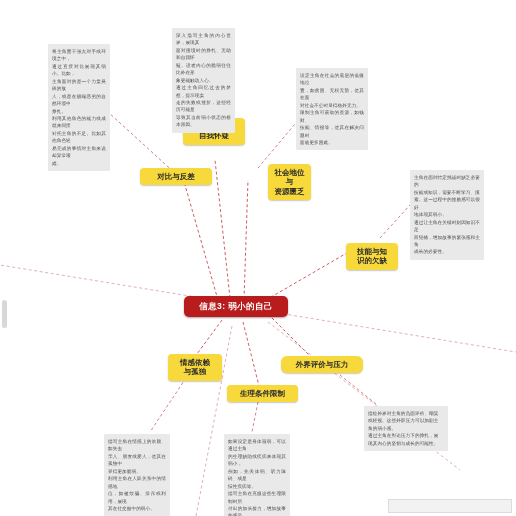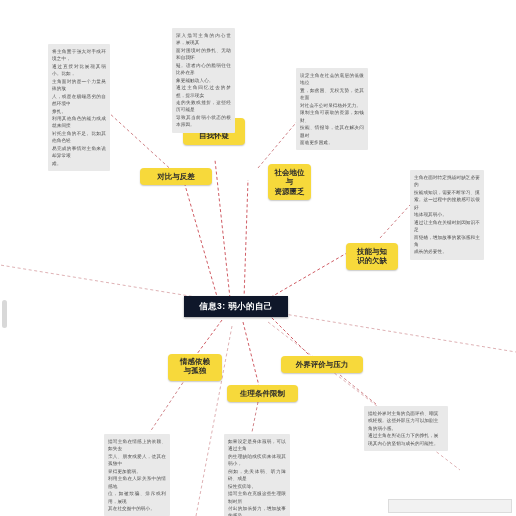--- a/index.html
+++ b/index.html
@@ -16,26 +16,26 @@
   .node{
     position:absolute;
     box-sizing:border-box;
     text-align:center;
     line-height:1.25;
     white-space:pre-line;
   }
 
   
   .center-node{
-    background:#0f172a;
+    background:#b91c1c;
     color:#ffffff;
     font-size:8.5px;
     font-weight:bold;
     letter-spacing:.4px;
-    border-radius:0;
+    border-radius:5px;
     padding:5px 8px;
     box-shadow:0 1px 2px rgba(0,0,0,.35);
   }
 
   
   .branch-node{
     background:#f7d93b;
     color:#2c2c2c;
     font-size:7.5px;
     font-weight:bold;
@@ -119,25 +119,25 @@
 
   <div class="node branch-node" style="left:183px;top:118px;width:62px;">内心挣扎与
 自我怀疑</div>
 
   <div class="node branch-node" style="left:268px;top:164px;width:43px;">社会地位与
 资源匮乏</div>
 
   <div class="node branch-node" style="left:333px;top:243px;width:52px;margin-left:13px;">技能与知
 识的欠缺</div>
 
-  <div class="node branch-node" style="left:281px;top:356px;width:82px;">外界评价与压力</div>
+  <div class="node branch-node" style="left:281px;top:356px;width:82px;border-radius:6px;">外界评价与压力</div>
 
   <div class="node branch-node" style="left:227px;top:385px;width:71px;">生理条件限制</div>
 
-  <div class="node branch-node" style="left:168px;top:354px;width:54px;font-family:Liberation Mono, monospace;">情感依赖
+  <div class="node branch-node" style="left:168px;top:354px;width:54px;">情感依赖
 与孤独</div>
 
   <div class="leaf-note" style="left:48px;top:44px;width:62px;">将主角置于强大对手或环境之中，
 通过直接对比展现其弱小。比如，
 主角面对的是一个力量悬殊的敌
 人，或是在极端恶劣的自然环境中
 挣扎。
 利用其他角色的能力或成就来间接
 衬托主角的不足。比如其他角色轻
 易完成的事情对主角来说却异常艰

